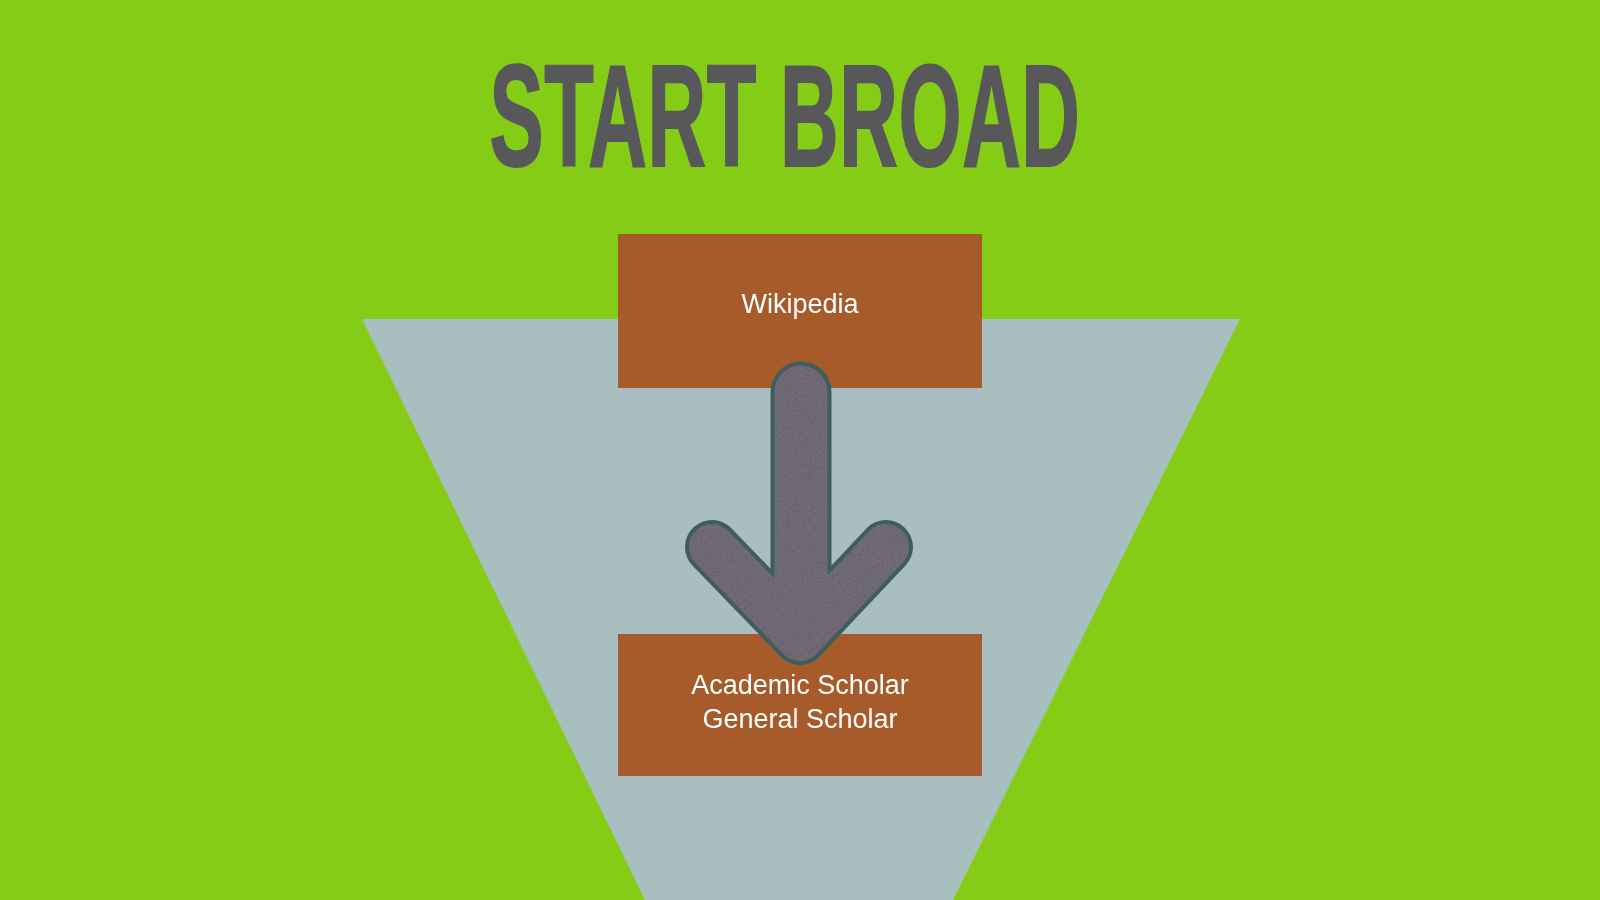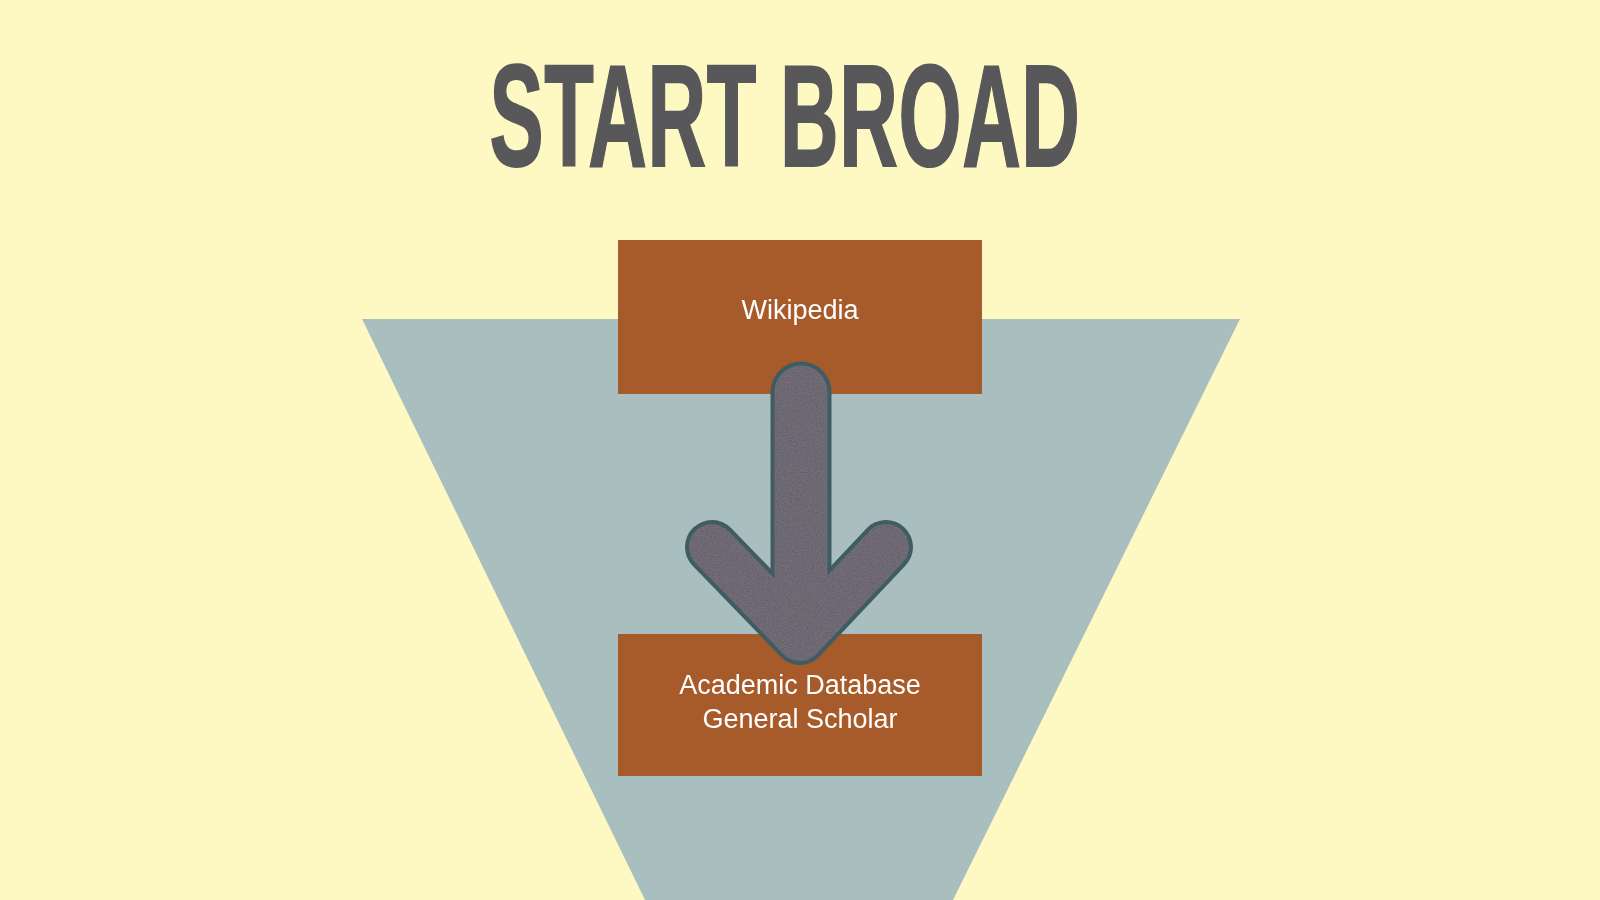--- a/index.html
+++ b/index.html
@@ -5,21 +5,21 @@
   * { margin: 0; padding: 0; box-sizing: border-box; }
   html, body {
     width: 1600px; height: 900px;
     background: #ffffff;
     overflow: hidden;
     font-family: "Liberation Sans", sans-serif;
   }
   .canvas {
     position: relative;
     width: 1600px; height: 900px;
-    background: #fef9c3;
+    background: #84cc16;
   }
   .page-title {
     position: absolute;
     top: 44px;
     left: 785px;
     transform: translateX(-50%) scaleX(0.56);
     font-size: 145px;
     font-weight: 700;
     line-height: 1;
     color: #58585b;
@@ -43,41 +43,41 @@
     z-index: 1;
     display: flex;
     flex-direction: column;
     align-items: center;
     justify-content: center;
     text-align: center;
     font-size: 27px;
     line-height: 34px;
     font-weight: 400;
   }
-  .stage-box.top    { top: 234px; height: 154px; padding-bottom: 14px; margin-top: 6px; }
+  .stage-box.top    { top: 234px; height: 154px; padding-bottom: 14px; }
   .stage-box.bottom { top: 634px; height: 142px; padding-bottom: 6px; }
   .stage-line { white-space: nowrap; }
 </style>
 </head>
 <body>
 
 <div class="canvas">
 
   <div class="page-title">START BROAD</div>
 
   <svg class="funnel-layer" viewBox="0 0 1600 900" aria-hidden="true">
     <polygon points="362,319 1240,319 953,900 645,900" fill="#a9bebe"></polygon>
   </svg>
 
   <div class="stage-box top">
     <div class="stage-line">Wikipedia</div>
   </div>
 
   <div class="stage-box bottom">
-    <div class="stage-line">Academic Database</div>
+    <div class="stage-line">Academic Scholar</div>
     <div class="stage-line">General Scholar</div>
   </div>
 
   <svg class="arrow-layer" viewBox="0 0 1600 900" aria-hidden="true">
     <defs>
       <filter id="grain" x="-20%" y="-20%" width="140%" height="140%">
         <feTurbulence type="fractalNoise" baseFrequency="0.8" numOctaves="2" seed="7" result="noise"></feTurbulence>
         <feColorMatrix in="noise" type="matrix" values="0 0 0 0 0.85  0 0 0 0 0.82  0 0 0 0 0.88  0 0 0 0.14 0" result="speck"></feColorMatrix>
         <feComposite in="speck" in2="SourceGraphic" operator="in" result="speckIn"></feComposite>
         <feMerge>

